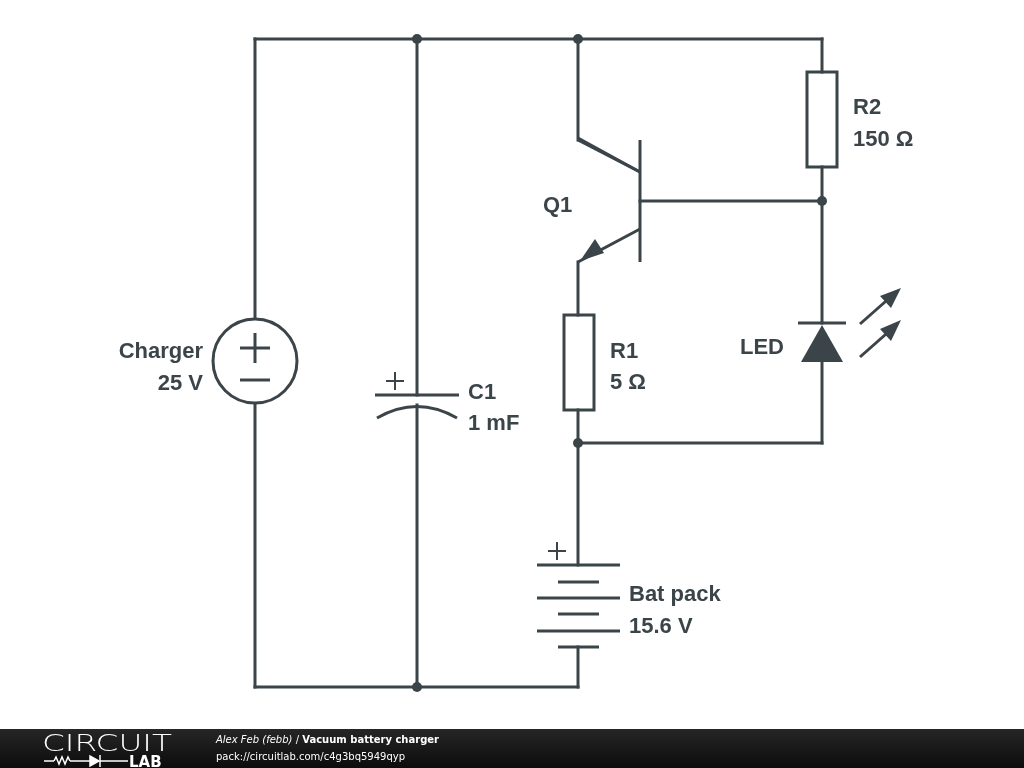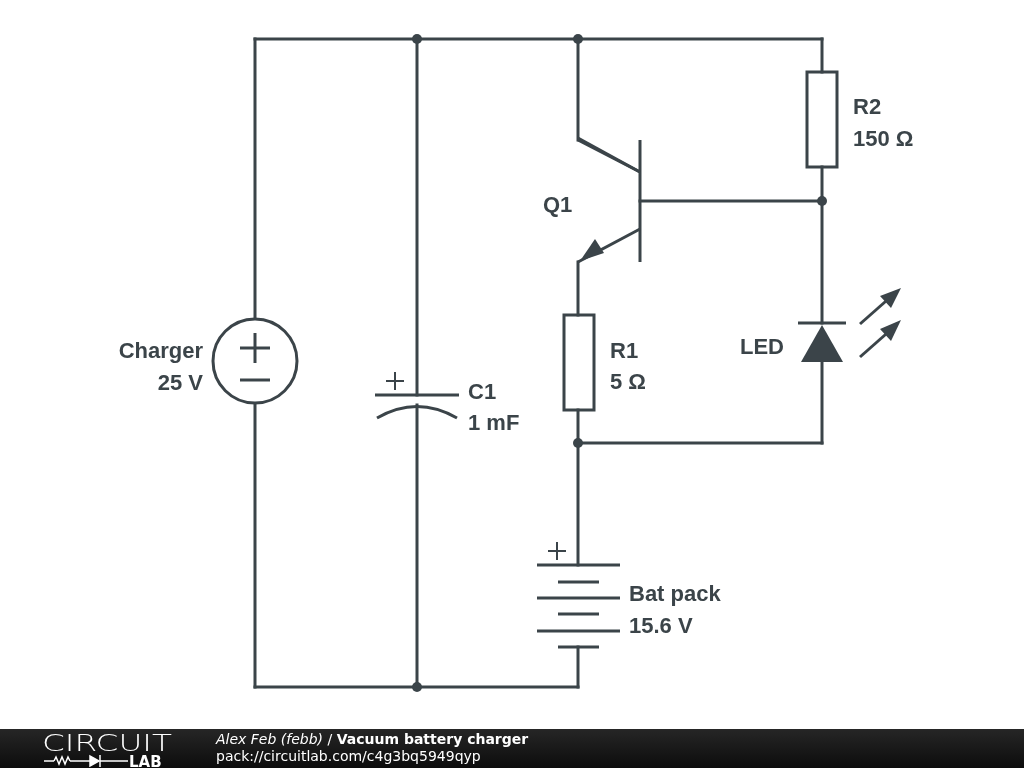--- a/index.html
+++ b/index.html
@@ -7,21 +7,21 @@
          font-family:"Liberation Sans", sans-serif; }
   #schematic { position:absolute; left:0; top:0; }
   .wire { stroke:#3b4449; stroke-width:3; fill:none; stroke-linecap:square; }
   .sym { stroke:#3b4449; stroke-width:3; fill:none; }
   .dot { fill:#3b4449; }
   .lbl { font-family:"Liberation Sans", sans-serif; font-weight:bold; font-size:22px; fill:#3b4449; }
   #footer { position:absolute; left:0; top:729px; width:1024px; height:39px;
             background:linear-gradient(#262626,#0c0c0c);text-decoration:underline; }
   #logo { position:absolute; left:40px; top:2px; width:140px; height:36px; }
   .logo-text { font-family:"DejaVu Sans", sans-serif; fill:#ffffff; }
-  #meta { position:absolute; left:216px; top:2px; color:#ffffff; font-family:"DejaVu Sans", sans-serif; font-size:14px; line-height:17px; }
+  #meta { position:absolute; left:216px; top:2px; color:#ffffff; font-family:"DejaVu Sans", sans-serif; font-size:10px; line-height:17px; }
   #meta .author { font-style:italic; }
   #meta .title { font-weight:bold; }
 </style>
 </head>
 <body>
 
 <svg id="schematic" width="1024" height="729" viewBox="0 0 1024 729">
 
   <g>
 

